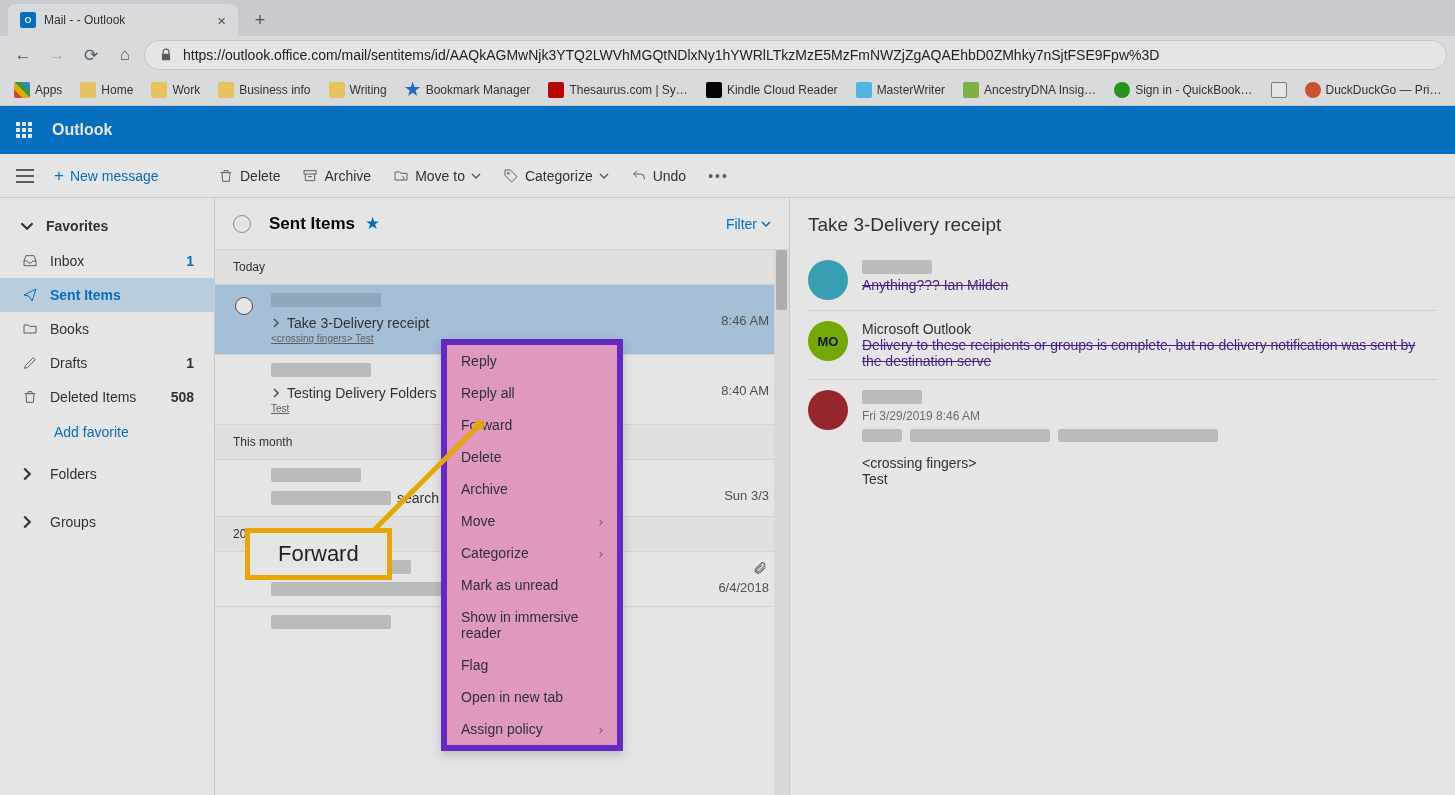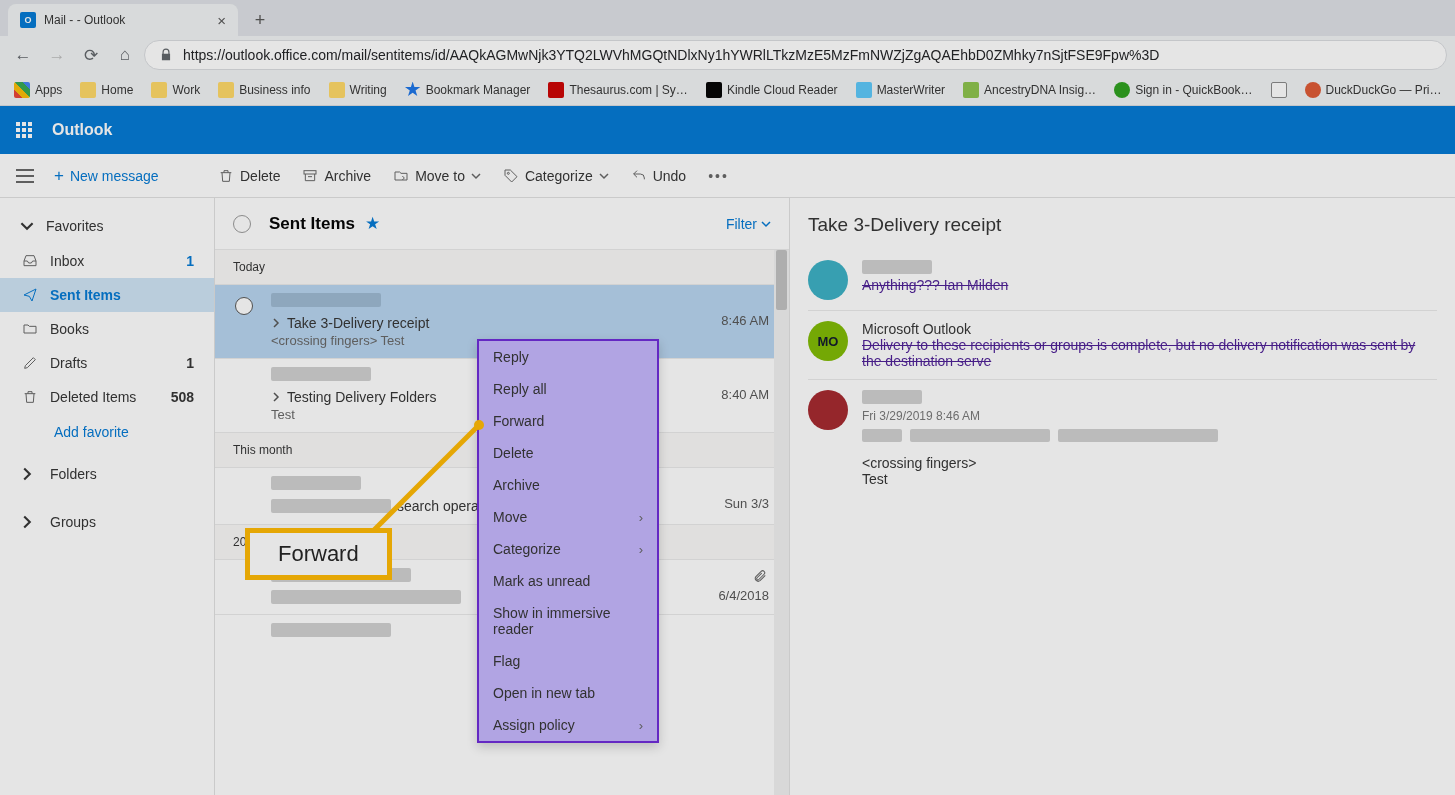--- a/index.html
+++ b/index.html
@@ -45,21 +45,21 @@
 .hamburger span{height:2px;background:#666;}
 .new-msg{color:#0078d4;display:flex;align-items:center;gap:6px;font-size:14px;}
 .cmd{display:flex;align-items:center;gap:6px;}
 .cmd .ci{width:16px;height:16px;}
 
 
 .body-row{display:flex;height:calc(795px - 36px - 38px - 32px - 48px - 44px);}
 
 
 .left-nav{width:215px;border-right:1px solid #e1e1e1;padding-top:10px;font-size:14px;}
-.nav-section{display:flex;align-items:center;gap:12px;padding:10px 20px;color:#333;font-weight:400;}
+.nav-section{display:flex;align-items:center;gap:12px;padding:10px 20px;color:#333;font-weight:700;}
 .nav-item{display:flex;align-items:center;gap:12px;padding:9px 20px 9px 22px;color:#333;}
 .nav-item .ni-icon{width:16px;height:16px;color:#666;}
 .nav-item.active{background:#cfe4f5;color:#0078d4;font-weight:600;}
 .nav-item .count{margin-left:auto;color:#333;font-weight:600;}
 .nav-item.inbox .count{color:#0078d4;}
 .add-fav{color:#0078d4;padding:10px 20px 10px 54px;}
 .nav-expand{display:flex;align-items:center;gap:16px;padding:16px 20px;color:#333;font-weight:400;}
 .chev{width:14px;height:14px;}
 
 
@@ -71,25 +71,25 @@
 .filter{margin-left:auto;color:#0078d4;font-size:14px;display:flex;align-items:center;gap:4px;}
 .group-hdr{padding:10px 18px;font-size:12px;color:#333;background:#faf9f8;border-bottom:1px solid #eaeaea;}
 .mail-item{padding:8px 18px 10px 56px;border-bottom:1px solid #eaeaea;position:relative;}
 .mail-item.selected{background:#b7d4ef;}
 .mail-item .sel-circle{position:absolute;left:20px;top:12px;width:18px;height:18px;border:1.5px solid #999;border-radius:50%;background:#fff;}
 .mail-item.selected .sel-circle{border-color:#555;}
 .mail-item .sender{display:inline-block;height:14px;background:#d0d0d0;border-radius:2px;}
 .mail-item.selected .sender{background:#9db9d2;}
 .mail-item .subj-row{display:flex;align-items:center;gap:6px;margin-top:4px;font-size:14px;color:#333;}
 .mail-item .time{position:absolute;right:20px;top:28px;font-size:13px;color:#555;}
-.mail-item .preview{font-size:13px;color:#666;margin-top:2px;}
+.mail-item .preview{font-size:10px;color:#666;margin-top:2px;text-decoration:underline;}
 .attach-icon{position:absolute;right:22px;top:8px;}
 
 
-.ctx-menu{position:absolute;left:477px;top:339px;width:182px;background:#c4b5fd;border:2px solid #6d28d9;box-shadow:0 4px 10px rgba(0,0,0,.18);font-size:14px;color:#333;z-index:50;}
+.ctx-menu{position:absolute;left:441px;top:339px;width:182px;background:#f9a8d4;border:6px solid #6d28d9;box-shadow:0 4px 10px rgba(0,0,0,.18);font-size:14px;color:#333;z-index:50;}
 .ctx-item{padding:8px 14px;display:flex;align-items:center;justify-content:space-between;}
 .ctx-sub{color:#666;font-size:13px;}
 
 
 .callout{position:absolute;left:245px;top:528px;z-index:60;}
 .callout .box{border:5px solid #ffb900;background:#fff;padding:8px 28px;font-size:22px;font-weight:400;color:#222;}
 .callout-line{position:absolute;left:364px;top:420px;width:120px;height:120px;z-index:55;pointer-events:none;}
 
 
 .reading{flex:1;padding:16px 18px;font-size:14px;color:#333;}

